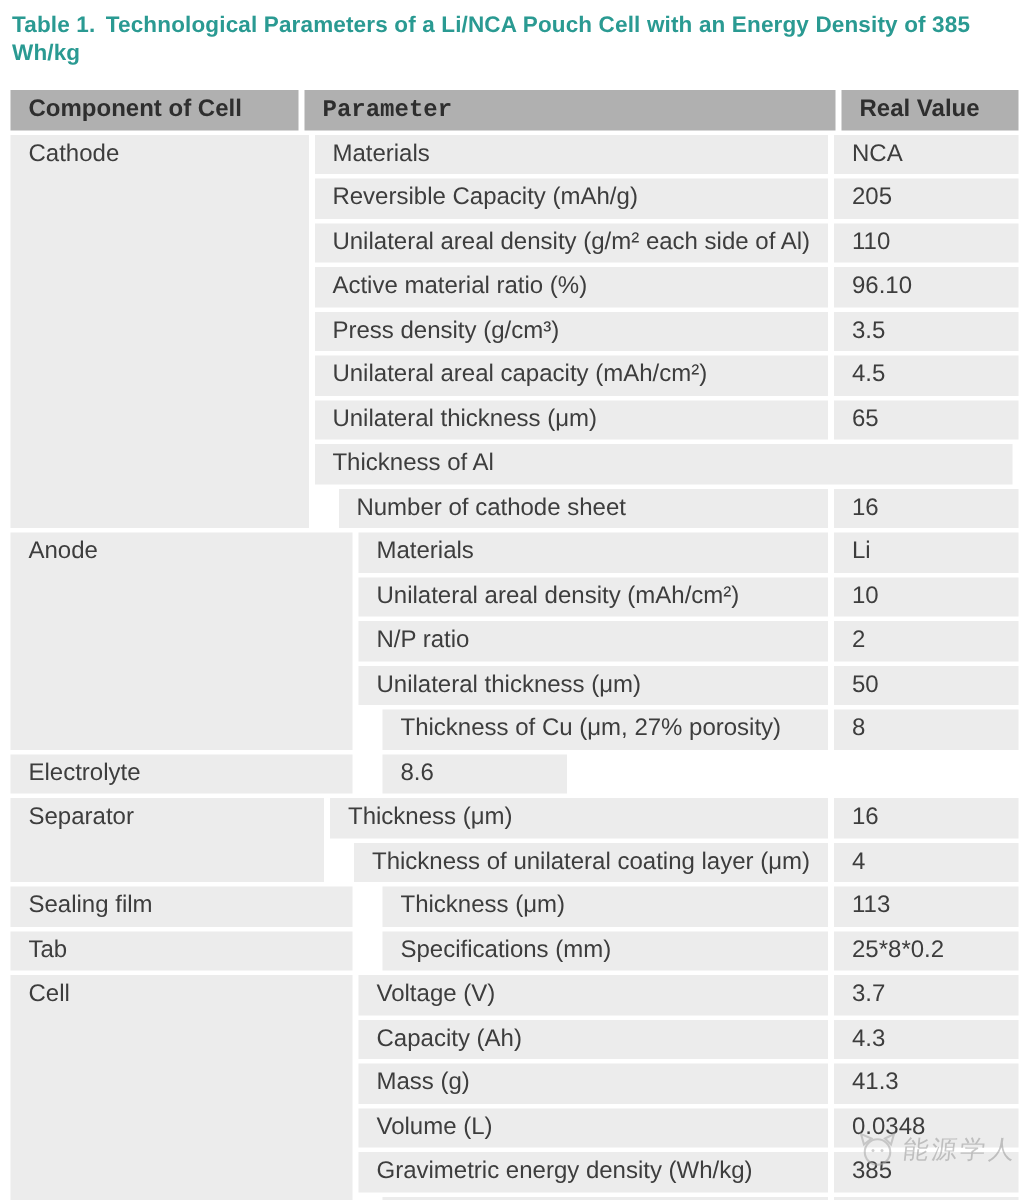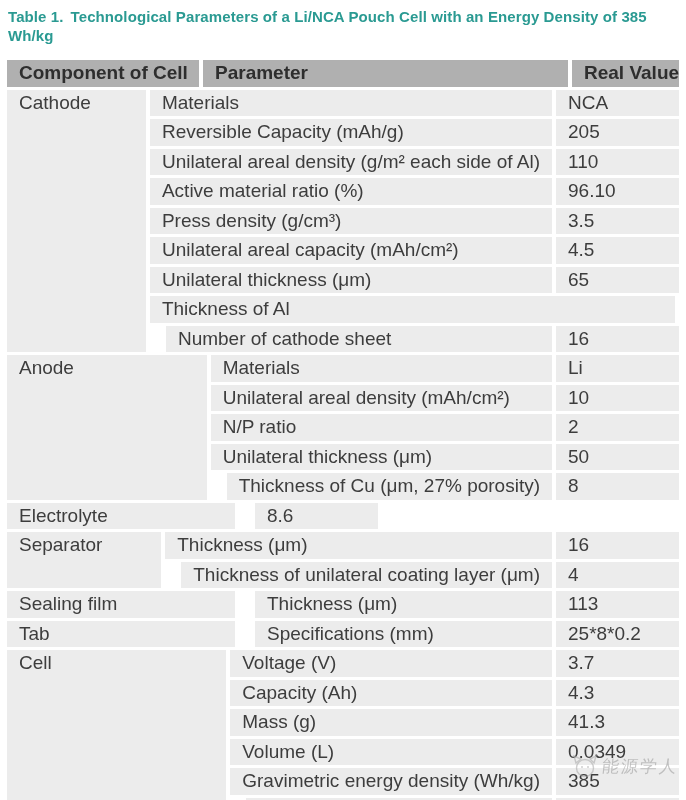--- a/index.html
+++ b/index.html
@@ -20,34 +20,34 @@
     padding: 2px 1px 15px 1px;
     letter-spacing: 0.1px;
   }
   .table-title .tbl-label { margin-right: 7px; }
 
   .grid { width: 672px; }
 
   .header-row { display: flex; margin-bottom: 3px; }
   .cell {
     padding: 5px 12px;
-    font-size: 19px;
+    font-size: 16px;
     line-height: 16.5px;
     color: var(--body-text, #3d3d3d);
     overflow: hidden;
     white-space: nowrap;
   }
   .hcell {
     background: var(--header-bg, #b0b0b0);
     color: var(--header-text, #2e2e2e);
     font-weight: bold;
   }
   .c1 { width: 192px; margin-right: 4px; }
-  .c2 { flex: 1; margin-right: 4px; }
-  .c3 { width: 107px; }
+  .c2 { flex: 1; margin-right: 4px; font-family: Liberation Mono, monospace; }
+  .c3 { width: 118px; }
 
   .group { display: flex; margin-bottom: 3px; }
   .comp {
     width: 228px;
     margin-right: 4px;
     background: var(--row-bg, #ececec);
   }
   .rows { flex: 1; display: flex; flex-direction: column; }
   .row { display: flex; margin-bottom: 3px; }
   .row:last-child { margin-bottom: 0; padding-left: 16px; }
@@ -201,21 +201,21 @@
             <div class="row">
               <div class="cell param">Capacity (Ah)</div>
               <div class="cell value">4.3</div>
             </div>
             <div class="row">
               <div class="cell param">Mass (g)</div>
               <div class="cell value">41.3</div>
             </div>
             <div class="row">
               <div class="cell param">Volume (L)</div>
-              <div class="cell value">0.0349</div>
+              <div class="cell value">0.0348</div>
             </div>
             <div class="row">
               <div class="cell param">Gravimetric energy density (Wh/kg)</div>
               <div class="cell value">385</div>
             </div>
             <div class="row">
               <div class="cell param">Volumetric energy density (Wh/L)</div>
               <div class="cell value">602</div>
             </div>
           </div>

